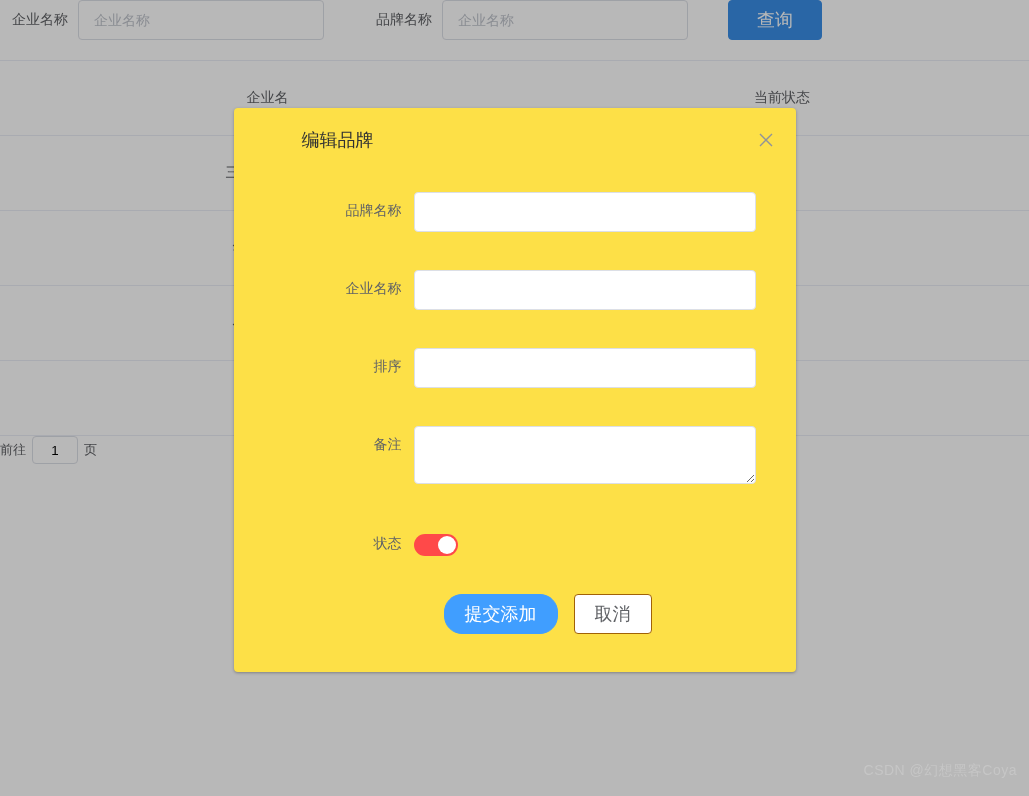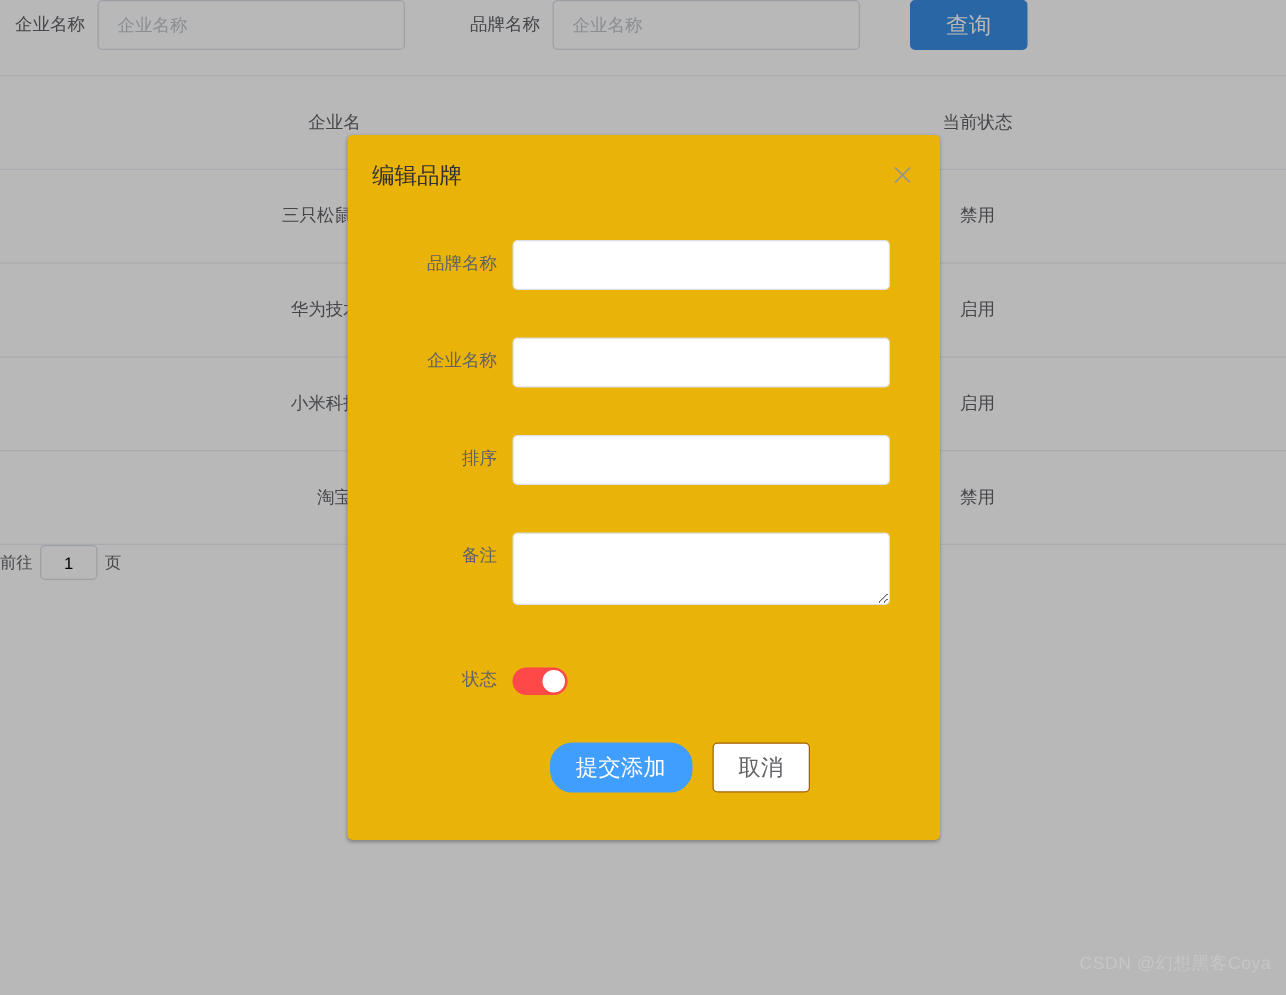--- a/index.html
+++ b/index.html
@@ -76,25 +76,26 @@
     }
 
     
     .mask {
       position: absolute; inset: 0;
       background: rgba(0,0,0,0.28);
     }
     .dialog {
       position: absolute;
       top: 108px; left: 50%; transform: translateX(-50%);
-      width: 474px;
-      background: #eab308;
+      width: 562px;
+      background: #fde047;
       border-radius: 4px;
       box-shadow: 0 1px 3px rgba(0,0,0,.3);
       padding-bottom: 28px;
+      padding-left: 48px;
     }
     .dialog-header {
       padding: 20px 20px 10px 20px;
       display: flex; justify-content: space-between; align-items: center;
     }
     .dialog-title { font-size: 18px; color: #303133; }
     .dialog-close {
       cursor: pointer; color: #909399; font-size: 16px;
       width: 20px; height: 20px; display: flex; align-items: center; justify-content: center;
     }

